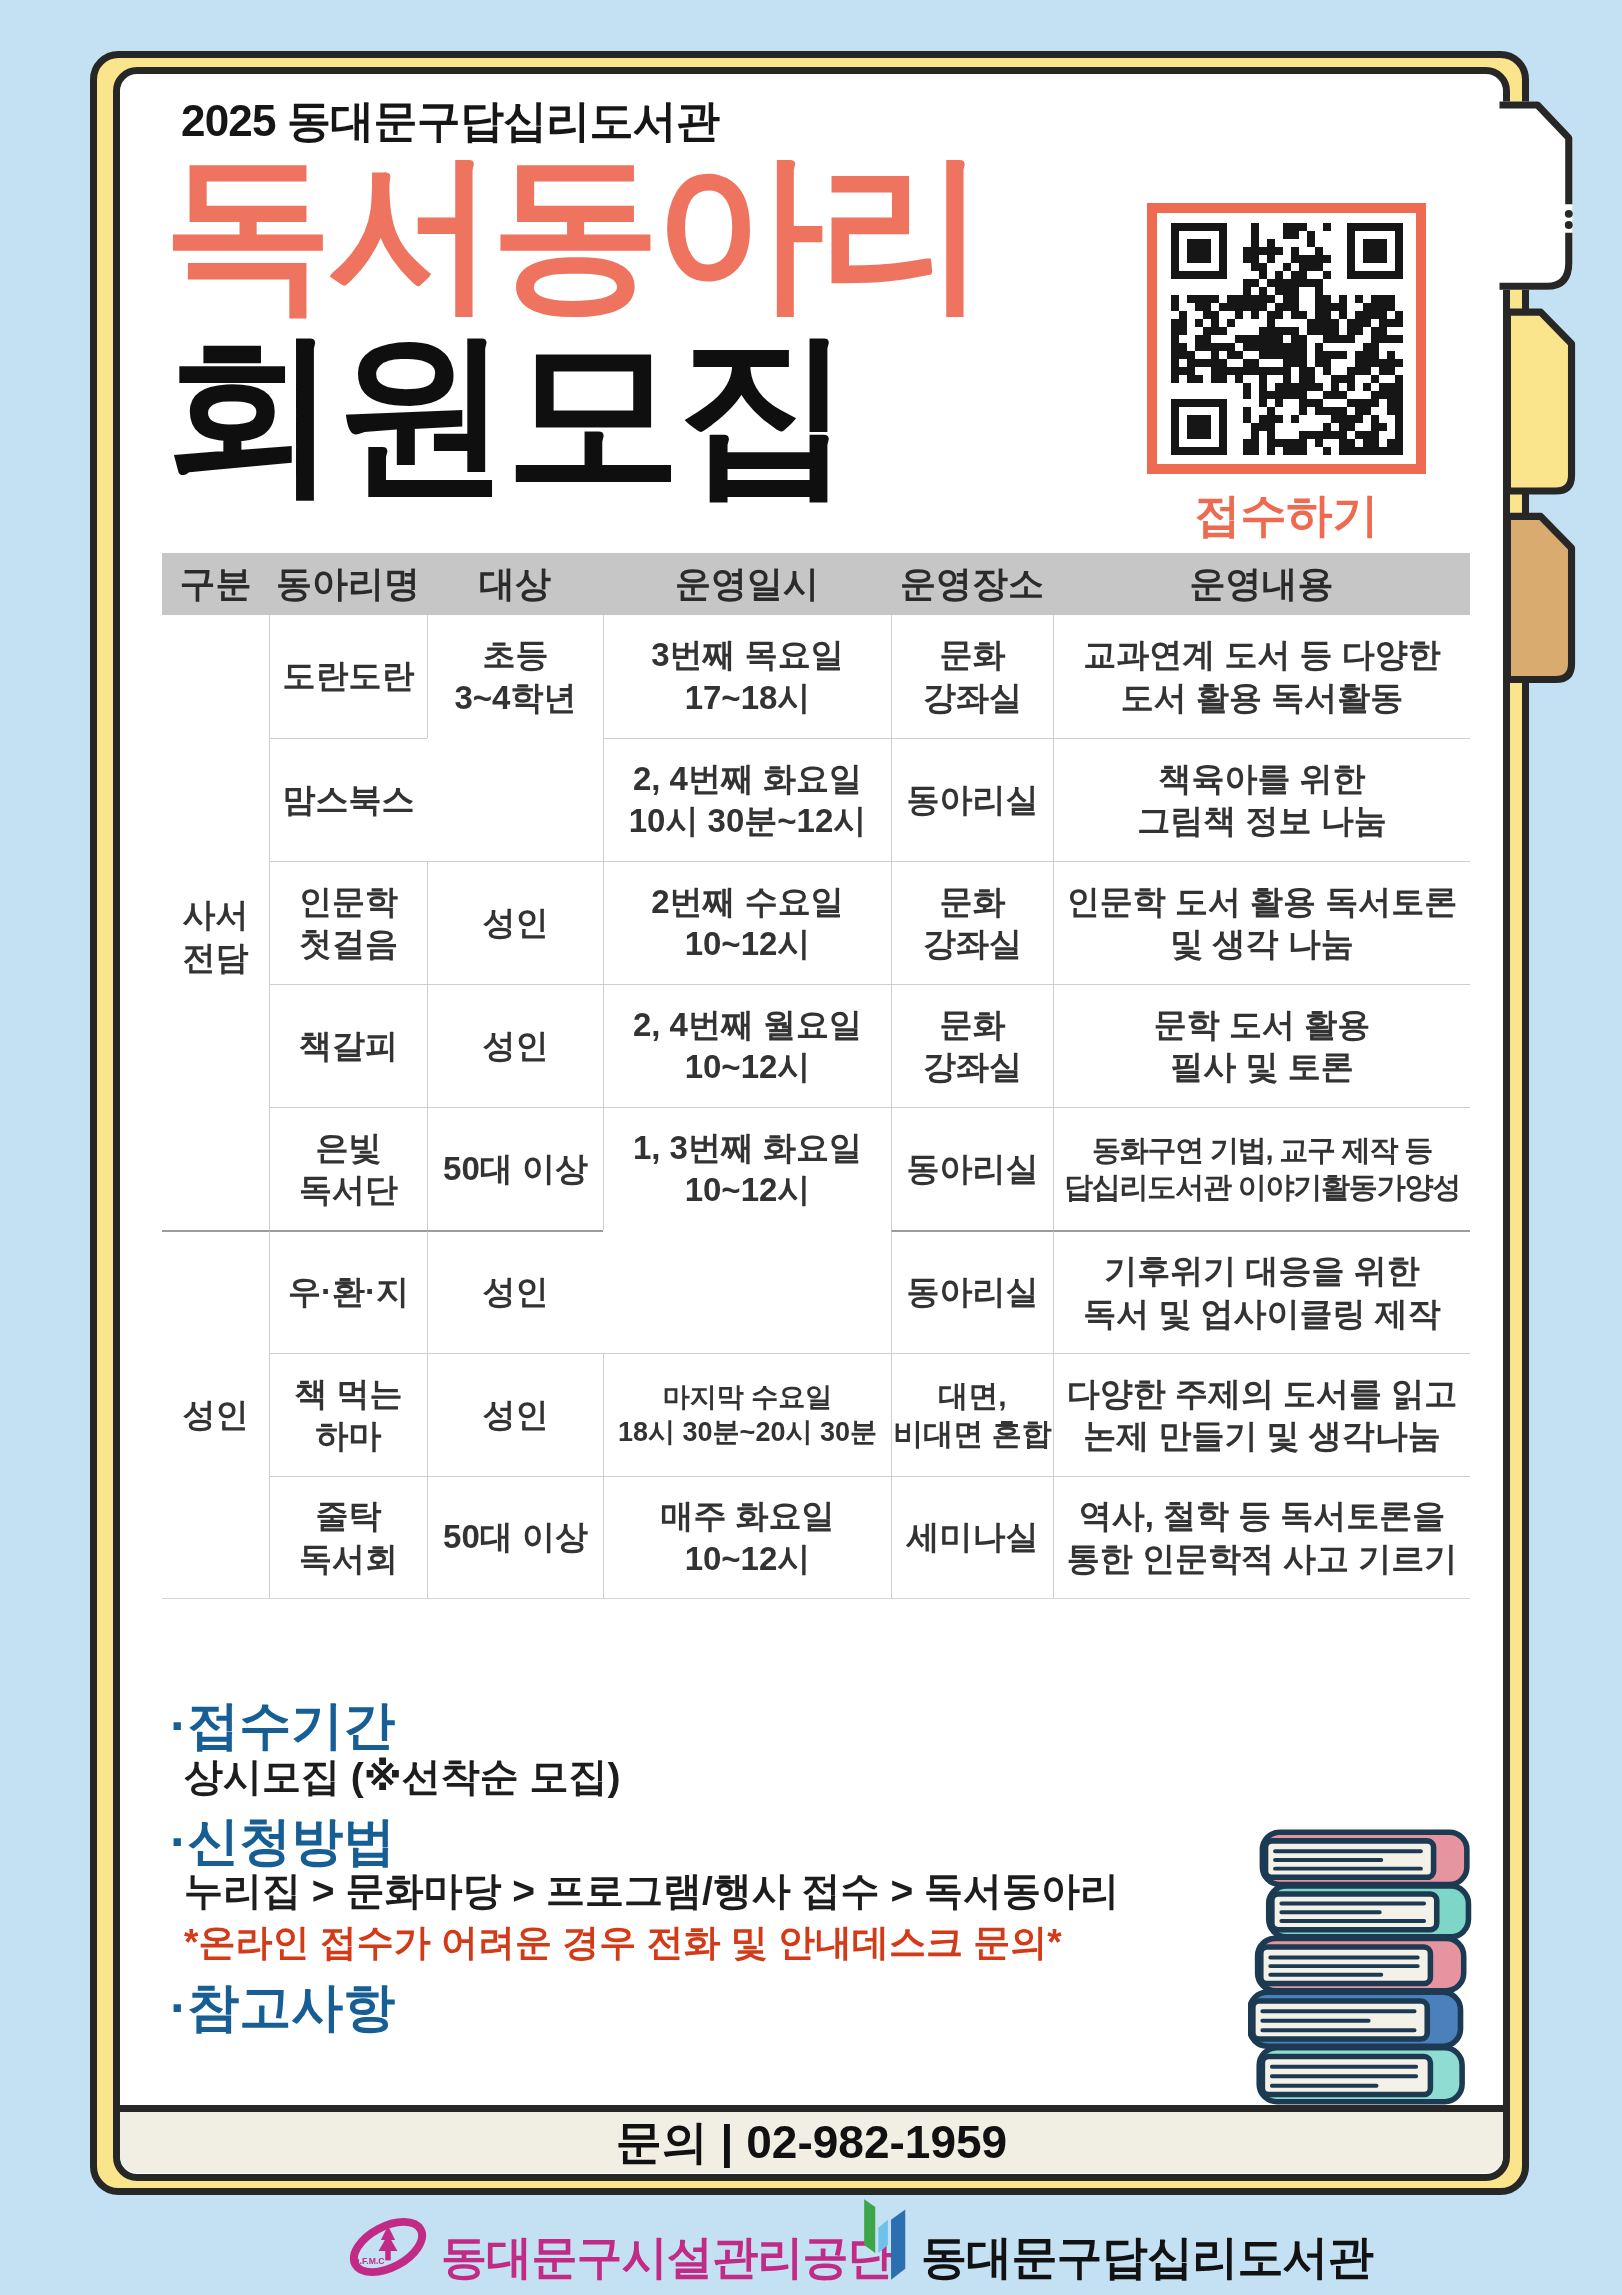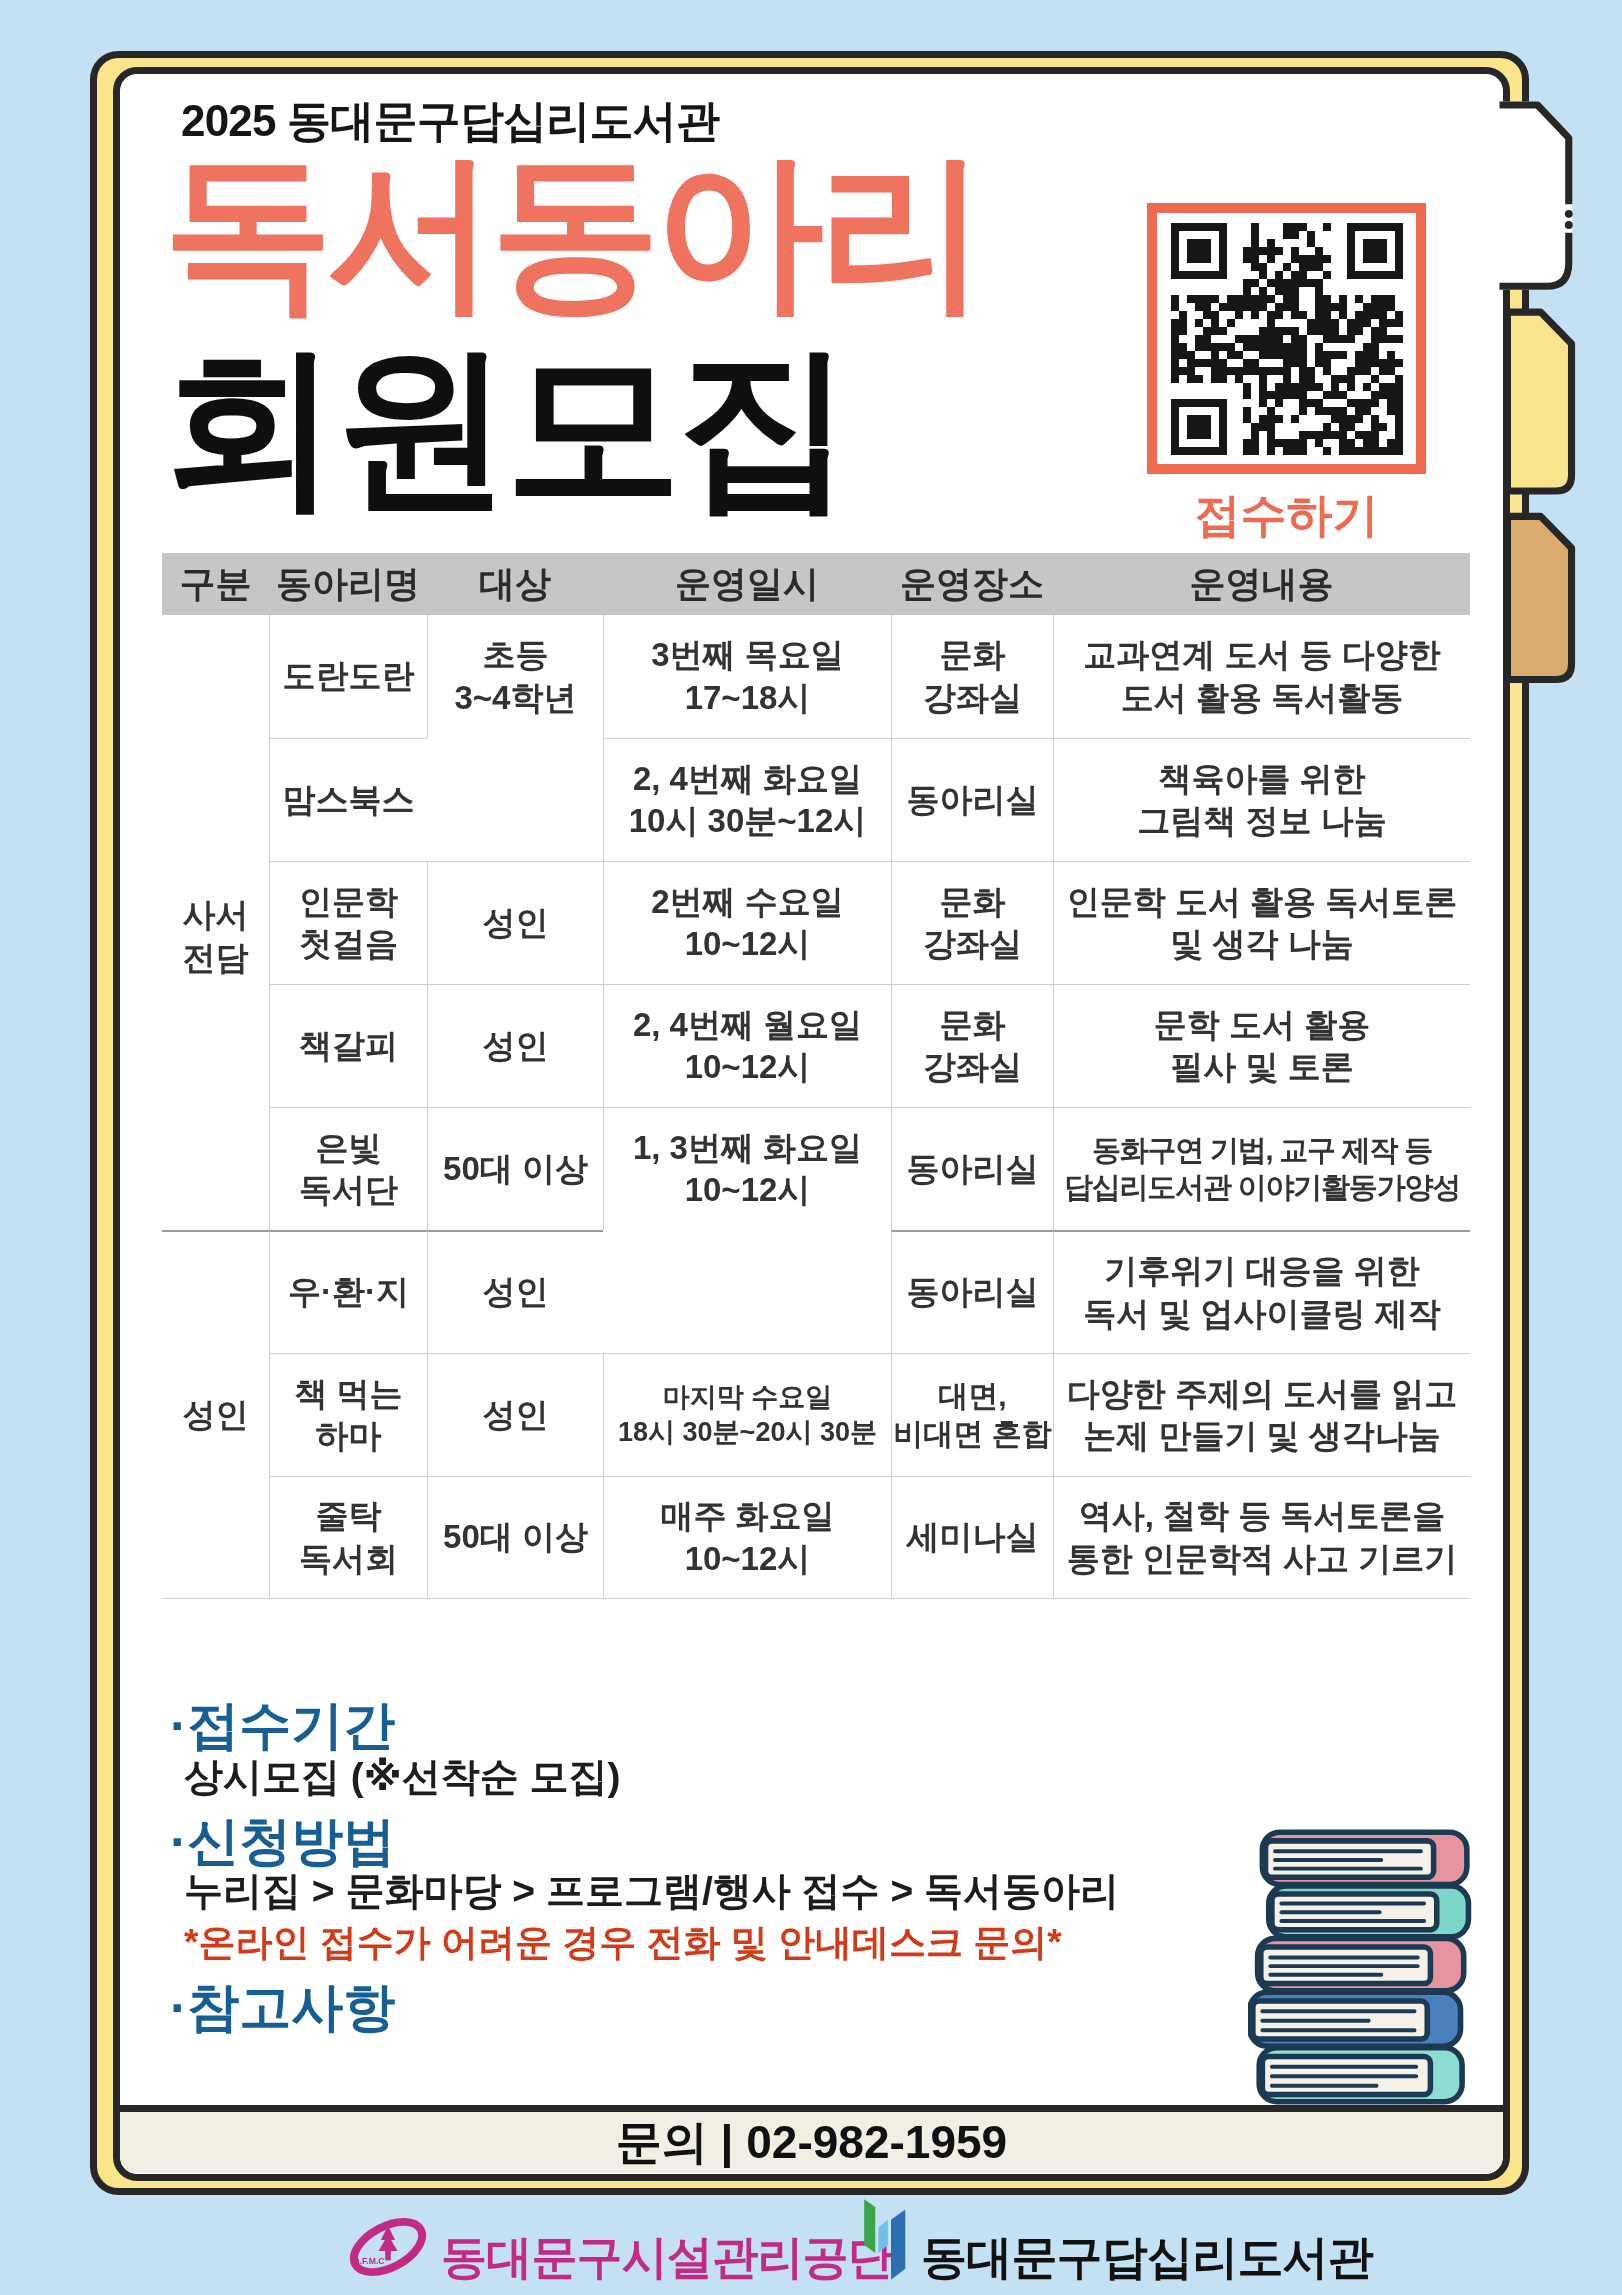--- a/index.html
+++ b/index.html
@@ -17,21 +17,21 @@
   .page{position:absolute;left:113px;top:67px;width:1397px;height:2114px;
     background:#ffffff;border:7.1px solid #272727;border-radius:24px;}
   .tab-upper{position:absolute;left:1490px;top:87px;width:95px;height:222px;}
 
   
   .top-label{position:absolute;left:181px;top:92px;font-size:44px;font-weight:800;
     color:#161616;letter-spacing:-0.8px;}
   .title1{position:absolute;left:163px;top:141px;font-size:170px;font-weight:900;
     color:#EF7460;letter-spacing:-6.3px;line-height:1.06;white-space:nowrap;}
   .title2{position:absolute;left:163px;top:333px;font-size:176px;font-weight:900;
-    color:#0F0F0F;letter-spacing:-4.8px;line-height:1.06;white-space:nowrap;}
+    color:#0F0F0F;letter-spacing:-4.8px;line-height:1.06;white-space:nowrap;font-family:Liberation Mono, monospace;}
 
   .qrbox{position:absolute;left:1147px;top:203px;width:279px;height:271px;
     border:10.3px solid #EE6A50;background:#fff;padding:9.5px;}
   .qrbox svg{width:100%;height:100%;}
   .qrlabel{position:absolute;left:1147px;top:485px;width:279px;text-align:center;
     font-size:46px;font-weight:800;color:#EE6A50;}
 
   
   .table{position:absolute;left:162px;top:553px;width:1307px;display:grid;
     grid-template-columns:107px 158px 176px 288px 162px 417px;

